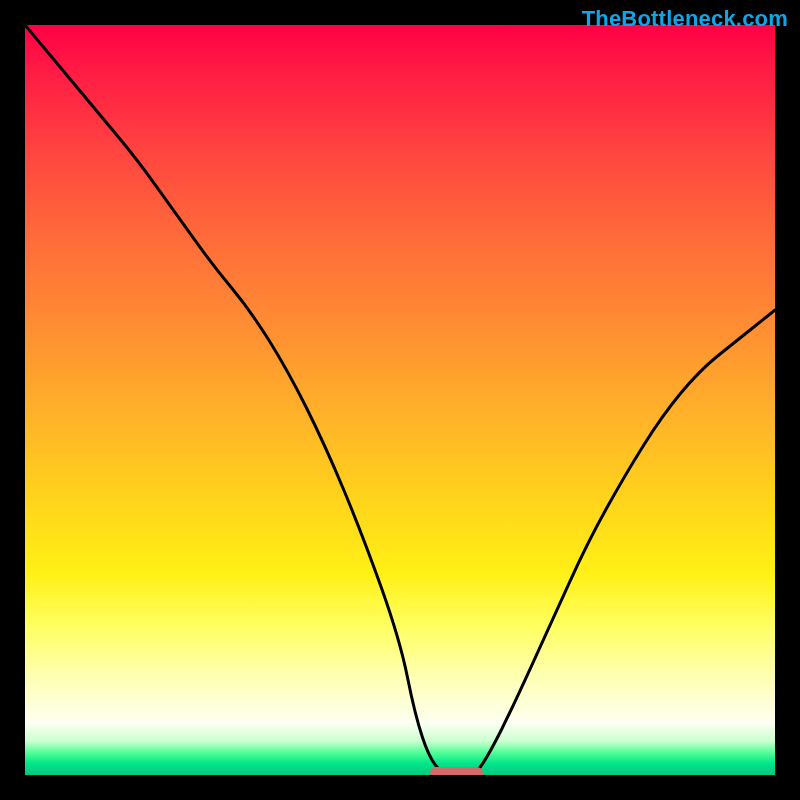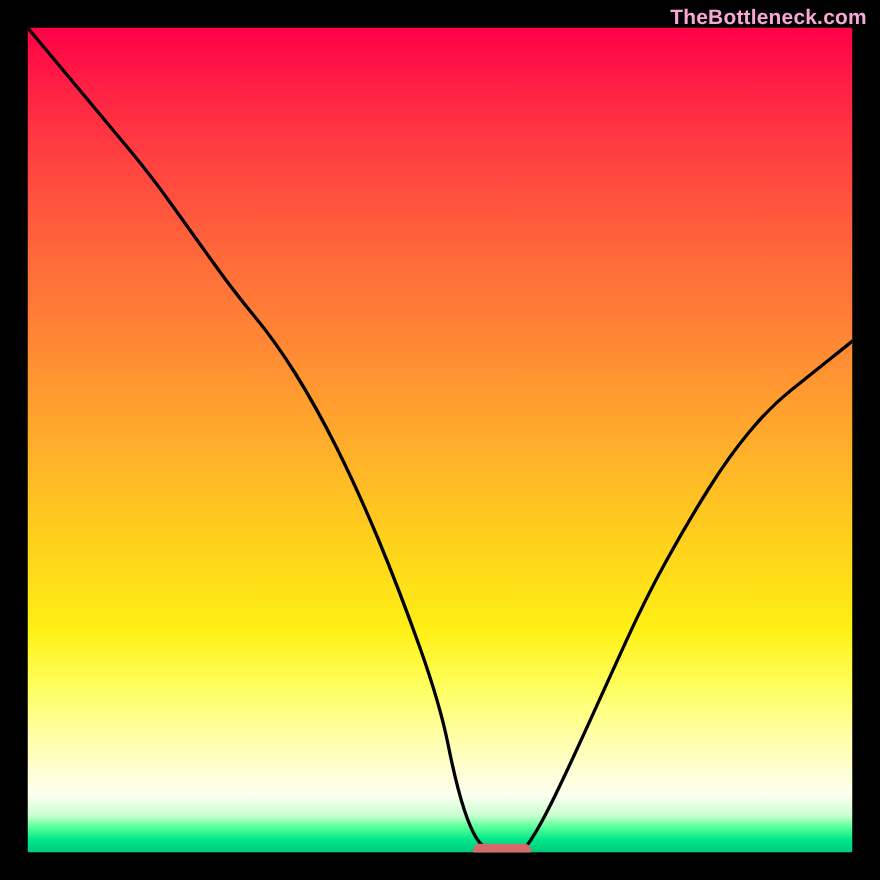--- a/index.html
+++ b/index.html
@@ -14,23 +14,23 @@
   .frame {
     position: relative;
     width: 800px;
     height: 800px;
     background: #000;
   }
   .watermark {
     position: absolute;
     top: 6px;
     right: 12px;
-    font-size: 19px;
+    font-size: 22px;
     font-weight: 600;
-    color: #f9a8d4;
+    color: #0ea5e9;
     letter-spacing: 0.2px;
     z-index: 5;
     user-select: none;
   }
   .plot-area {
     position: absolute;
     left: 25px;
     top: 25px;
     width: 750px;
     height: 750px;

